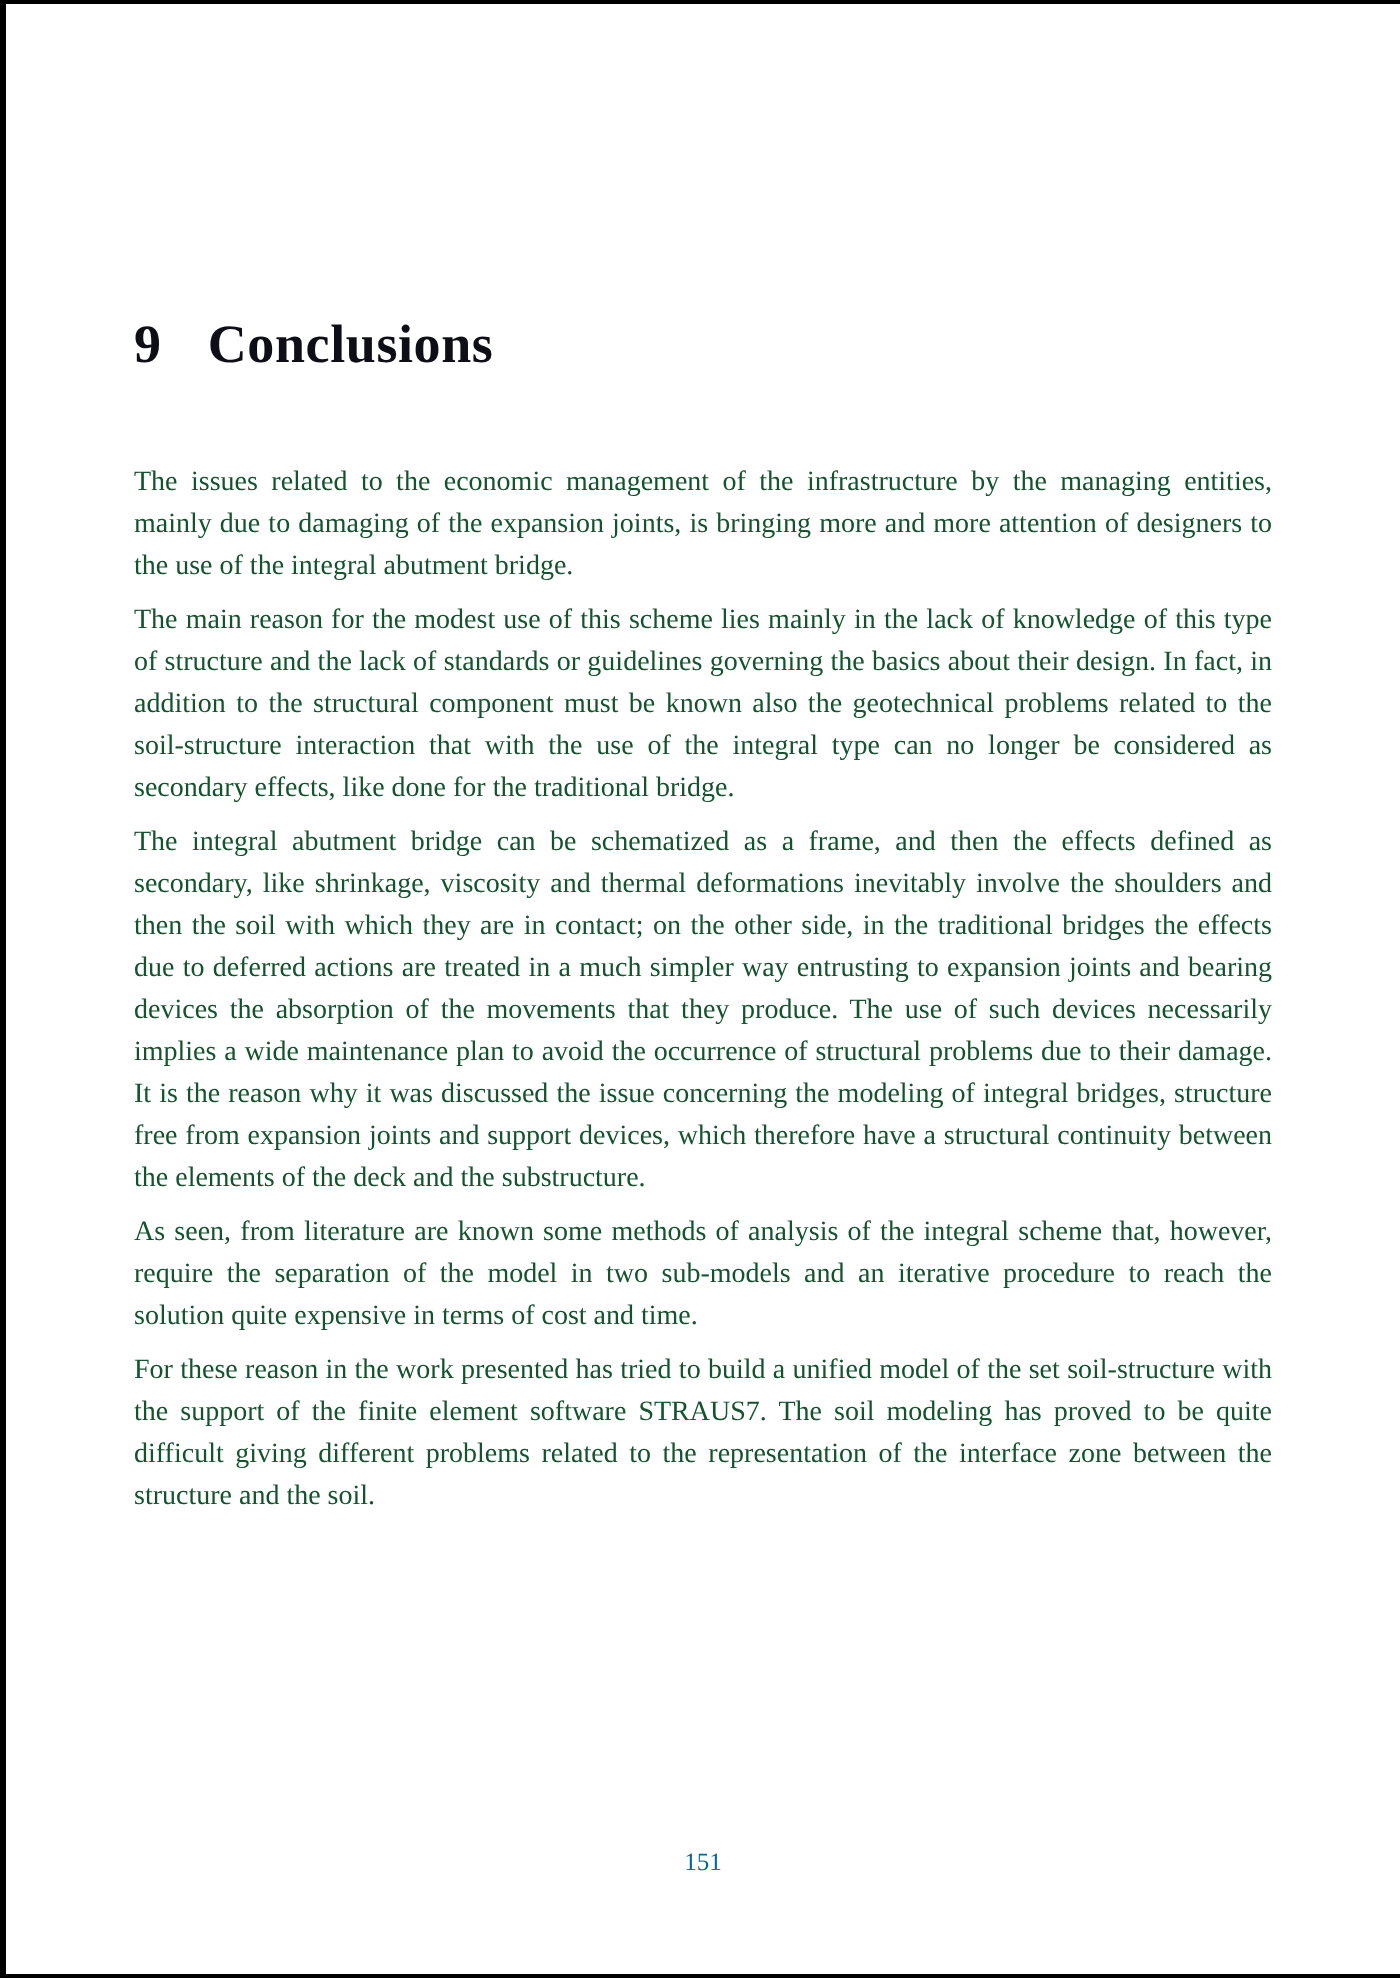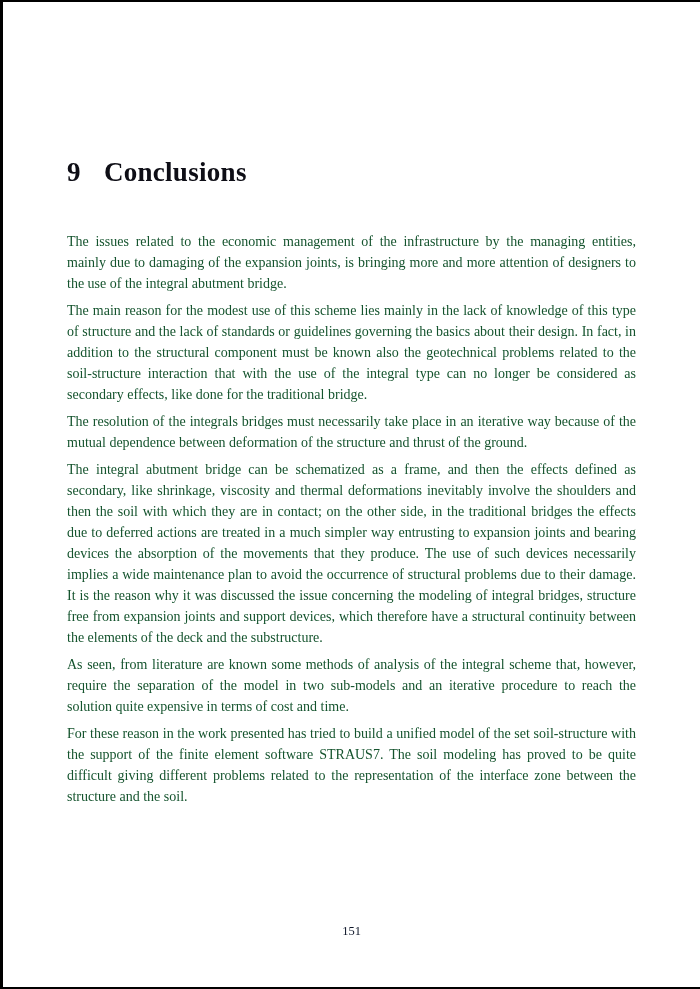--- a/index.html
+++ b/index.html
@@ -44,33 +44,32 @@
     text-justify: inter-word;
   }
   .pagenum {
     position: absolute;
     left: 0;
     right: 0;
     bottom: 48px;
     text-align: center;
     font-family: "Liberation Serif", serif;
     font-size: 12.5px;
-    color: #0f172a;
+    color: #0369a1;
   }
 </style>
 </head>
 <body>
 
 <div class="page">
   <div class="content">
     <h1 class="heading">
       <span class="hnum">9</span>
       <span class="htitle">Conclusions</span>
     </h1>
     <p class="para">The issues related to the economic management of the infrastructure by the managing entities, mainly due to damaging of the expansion joints, is bringing more and more attention of designers to the use of the integral abutment bridge.</p>
     <p class="para">The main reason for the modest use of this scheme lies mainly in the lack of knowledge of this type of structure and the lack of standards or guidelines governing the basics about their design. In fact, in addition to the structural component must be known also the geotechnical problems related to the soil-structure interaction that with the use of the integral type can no longer be considered as secondary effects, like done for the traditional bridge.</p>
-    <p class="para">The resolution of the integrals bridges must necessarily take place in an iterative way because of the mutual dependence between deformation of the structure and thrust of the ground.</p>
     <p class="para">The integral abutment bridge can be schematized as a frame, and then the effects defined as secondary, like shrinkage, viscosity and thermal deformations inevitably involve the shoulders and then the soil with which they are in contact; on the other side, in the traditional bridges the effects due to deferred actions are treated in a much simpler way entrusting to expansion joints and bearing devices the absorption of the movements that they produce. The use of such devices necessarily implies a wide maintenance plan to avoid the occurrence of structural problems due to their damage. It is the reason why it was discussed the issue concerning the modeling of integral bridges, structure free from expansion joints and support devices, which therefore have a structural continuity between the elements of the deck and the substructure.</p>
     <p class="para">As seen, from literature are known some methods of analysis of the integral scheme that, however, require the separation of the model in two sub-models and an iterative procedure to reach the solution quite expensive in terms of cost and time.</p>
     <p class="para">For these reason in the work presented has tried to build a unified model of the set soil-structure with the support of the finite element software STRAUS7. The soil modeling has proved to be quite difficult giving different problems related to the representation of the interface zone between the structure and the soil.</p>
   </div>
   <div class="pagenum">151</div>
 </div>
 
 </body></html>

